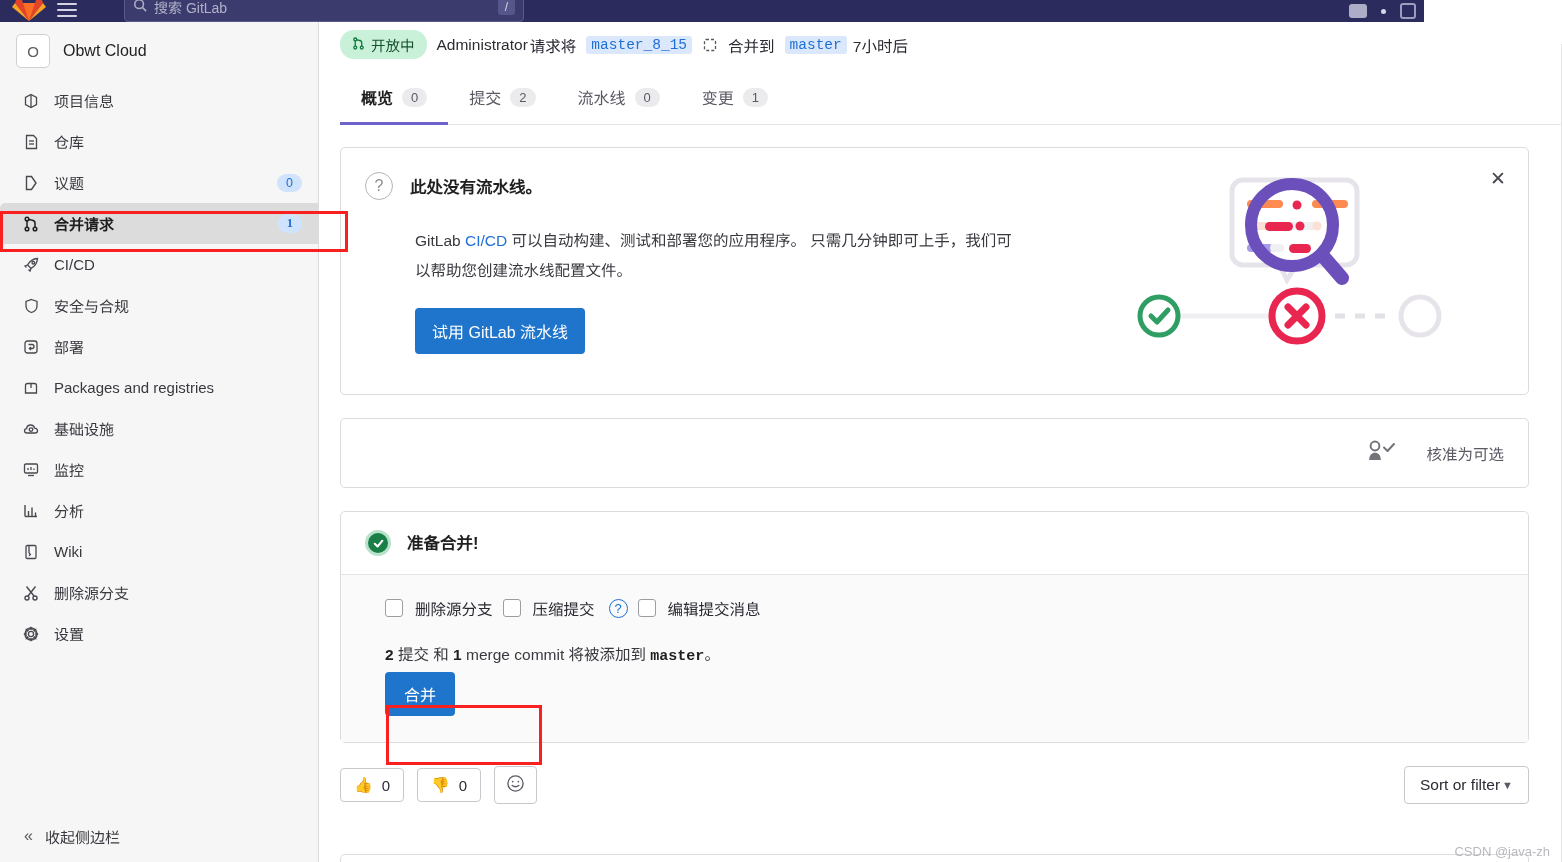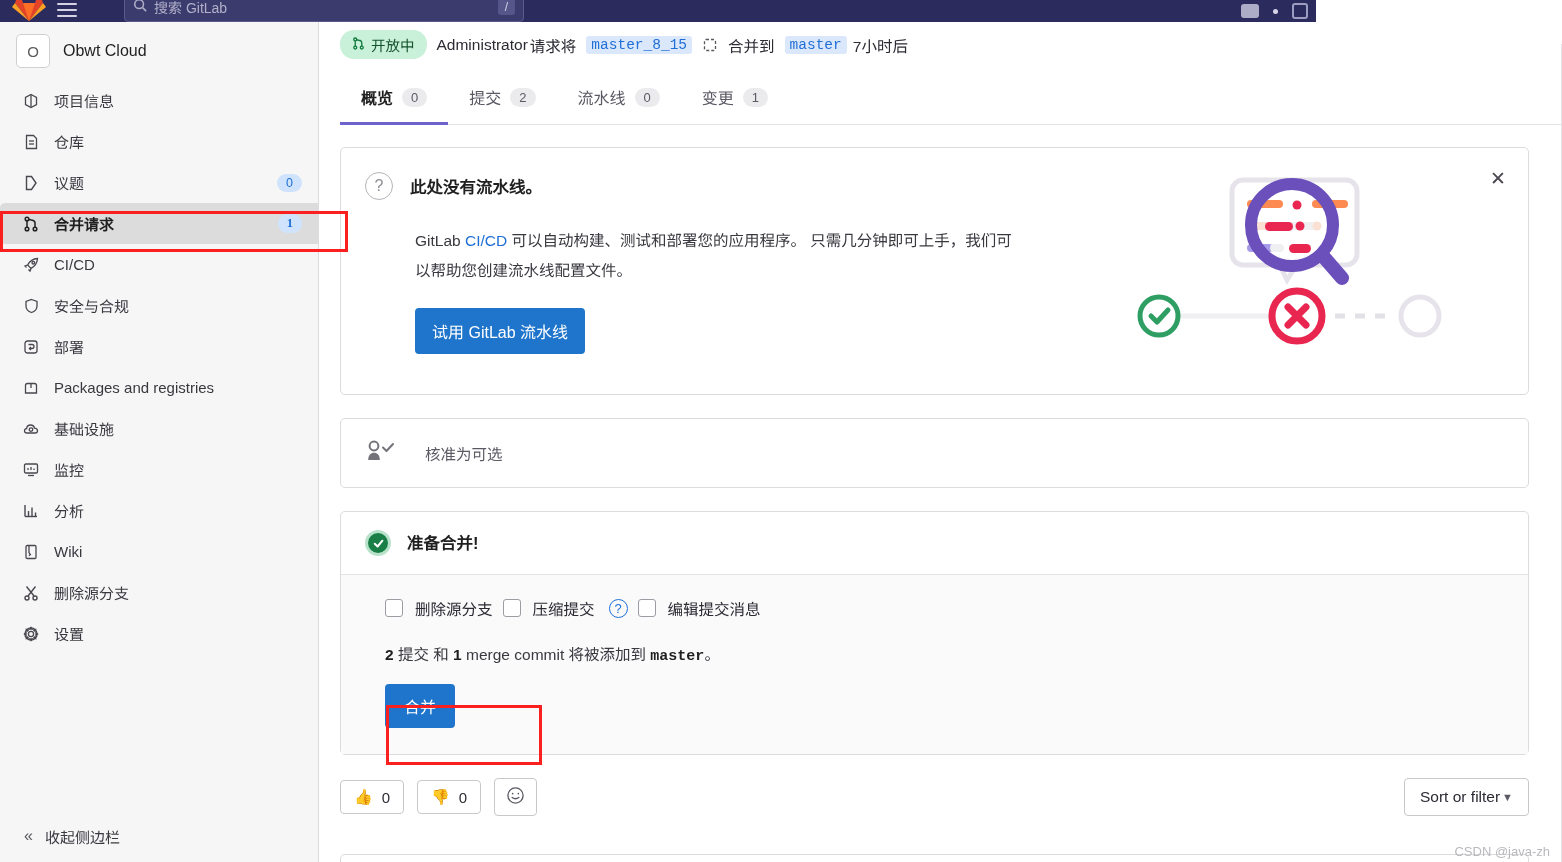--- a/index.html
+++ b/index.html
@@ -6,21 +6,21 @@
   * { box-sizing: border-box; margin: 0; padding: 0; }
   html, body {
     width: 1562px; height: 862px;
     font-family: "Liberation Sans", "DejaVu Sans", sans-serif;
     background: #fff; overflow: hidden;
   }
   .screen { position: relative; width: 1562px; height: 862px; background: #fff; }
 
   
   .navbar {
-    position: absolute; top: 0; left: 0; width: 1316px; height: 22px;
+    position: absolute; top: 0; left: 0; width: 1424px; height: 22px;
     background: #2b2b5e; display: flex; align-items: center; overflow: hidden;
   }
   .nav-logo { width: 46px; height: 22px; position: relative; flex: none; }
   .nav-logo svg { position: absolute; left: 12px; top: -10px; }
   .nav-hamburger {
     width: 42px; height: 22px; flex: none; display: flex;
     align-items: center; justify-content: center; position: relative;
   }
   .nav-hamburger span {
     display: block; position: absolute; left: 11px; width: 20px; height: 2px;
@@ -165,21 +165,21 @@
   }
   .pc-close {
     position: absolute; right: 18px; top: 18px; width: 24px; height: 24px;
     display: flex; align-items: center; justify-content: center;
     color: #4a474f; font-size: 19px; cursor: pointer; line-height: 1;
   }
   .pc-illustration { position: absolute; right: 86px; top: 22px; }
 
   
   .approval-card {
-    padding: 20px 24px; display: flex; align-items: center; gap: 30px; min-height: 70px;
+    padding: 20px 24px; display: flex; align-items: center; gap: 30px; min-height: 70px; justify-content: flex-end;
   }
   .approval-text { font-size: 15.5px; color: #5b5964; }
 
   
   .merge-card { padding: 0; }
   .mc-head {
     display: flex; gap: 16px;
     padding: 18px 24px; border-bottom: 1px solid #e4e4e6;
   }
   .check-circle {
@@ -202,21 +202,21 @@
     width: 19px; height: 19px; border-radius: 50%; border: 1.6px solid #1f6fd6;
     color: #1f6fd6; font-size: 13px; display: inline-flex;
     align-items: center; justify-content: center; cursor: pointer; margin-left: 2px;
   }
   .commit-note { margin-top: 23px; font-size: 15.5px; color: #3a383f; }
   .commit-note b { color: #1f1f1f; }
   .mono-b {
     font-family: "Liberation Mono", "DejaVu Sans Mono", monospace;
     font-weight: 700; color: #1f1f1f; font-size: 15px;
   }
-  .merge-btn-wrap { margin-top: 19px; position: relative; display: inline-block; }
+  .merge-btn-wrap { margin-top: 7px; position: relative; display: inline-block; }
   .btn-merge {
     background: #1f75cb; color: #fff; border: none; border-radius: 4px;
     padding: 10px 19px; font-size: 16px; cursor: pointer; font-family: inherit;
   }
   #merge-highlight { left: 386px; top: 705px; width: 156px; height: 60px; }
 
   
   .react-bar {
     display: flex; align-items: center; padding: 0 33px 0 21px;
     margin-top: 4px; gap: 13px;

